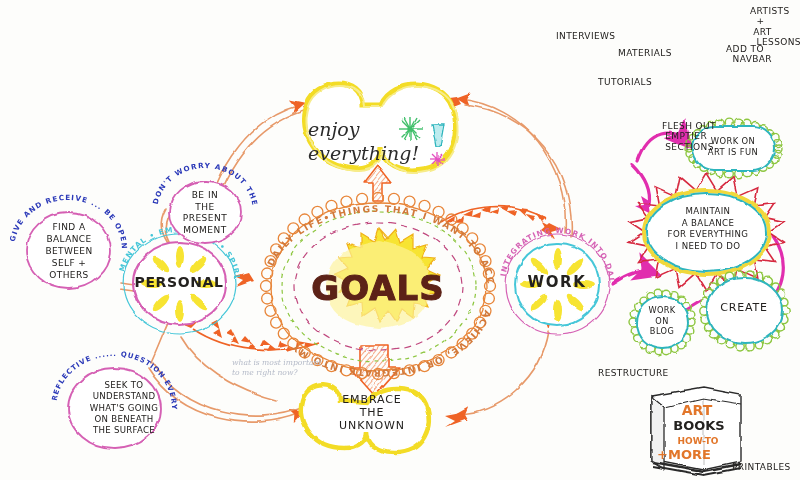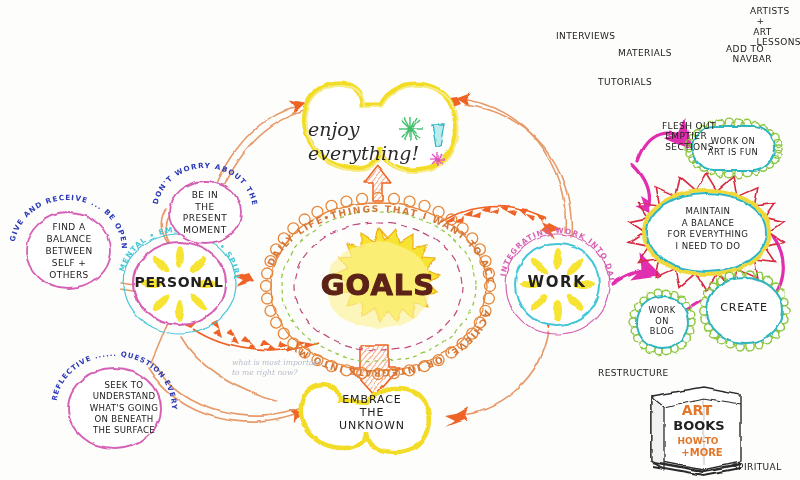--- a/index.html
+++ b/index.html
@@ -316,21 +316,21 @@
   <g filter="url(#wobble2)">
     <path d="M 651,396 l52,-9 l37,7 l0,67 l-37,8 l-52,-10 z" fill="#ffffff" stroke="#2b2b2b" stroke-width="1.4"></path>
     <path d="M 651,396 l13,11 l0,62 l-13,-9 z" fill="#f2f2f2" stroke="#2b2b2b" stroke-width="1.3"></path>
     <path d="M 664,407 l39,-9 l37,6" fill="none" stroke="#2b2b2b" stroke-width="1.2"></path>
     <path d="M 703,398 l0,66" fill="none" stroke="#2b2b2b" stroke-width="0.9" opacity="0.35"></path>
     <path d="M 653,462 l50,9 l37,-7" fill="none" stroke="#2b2b2b" stroke-width="2.6"></path>
     <path d="M 653,466 l50,9 l37,-7" fill="none" stroke="#2b2b2b" stroke-width="2.2"></path>
   </g>
 </svg>
 
-<div class="lbl" style="left:306px;top:268px;width:144px;font-size:29px;font-weight:bold;color:#5c2217;
+<div class="lbl" style="left:306px;top:268px;width:144px;font-size:34px;font-weight:bold;color:#5c2217;
             letter-spacing:1px;-webkit-text-stroke:1px #5c2217;">GOALS</div>
 
 <div class="lbl" style="left:308px;top:118px;width:130px;font-size:19px;font-family:'DejaVu Serif',serif;
             font-style:italic;color:#2b2b2b;line-height:1.25;text-align:left;">enjoy
 everything!</div>
 
 <div class="lbl" style="left:312px;top:394px;width:120px;font-size:11px;letter-spacing:.9px;">EMBRACE
 THE
 UNKNOWN</div>
 
@@ -379,18 +379,18 @@
 <div class="note" style="left:750px;top:6px;">ARTISTS
   +
  ART
   LESSONS</div>
 <div class="note" style="left:726px;top:44px;">ADD TO
   NAVBAR</div>
 <div class="note" style="left:662px;top:86px;margin-top:35px;">FLESH OUT
  EMPTIER
  SECTIONS</div>
 <div class="note" style="left:598px;top:368px;">RESTRUCTURE</div>
-<div class="note" style="left:732px;top:462px;">SPIRITUAL</div>
+<div class="note" style="left:732px;top:462px;">PRINTABLES</div>
 
 <div class="lbl" style="left:668px;top:402px;width:58px;font-size:14px;font-weight:bold;color:#e2762a;">ART</div>
 <div class="lbl" style="left:664px;top:418px;width:70px;font-size:13px;font-weight:bold;color:#23211f;">BOOKS</div>
 <div class="lbl" style="left:666px;top:436px;width:64px;font-size:9px;font-weight:bold;color:#e2762a;">HOW-TO</div>
-<div class="lbl" style="left:674px;top:447px;width:56px;font-size:10px;font-weight:bold;color:#e2762a;text-align:center;">+MORE</div>
+<div class="lbl" style="left:656px;top:447px;width:56px;font-size:13px;font-weight:bold;color:#e2762a;text-align:center;">+MORE</div>
 
 </body></html>

